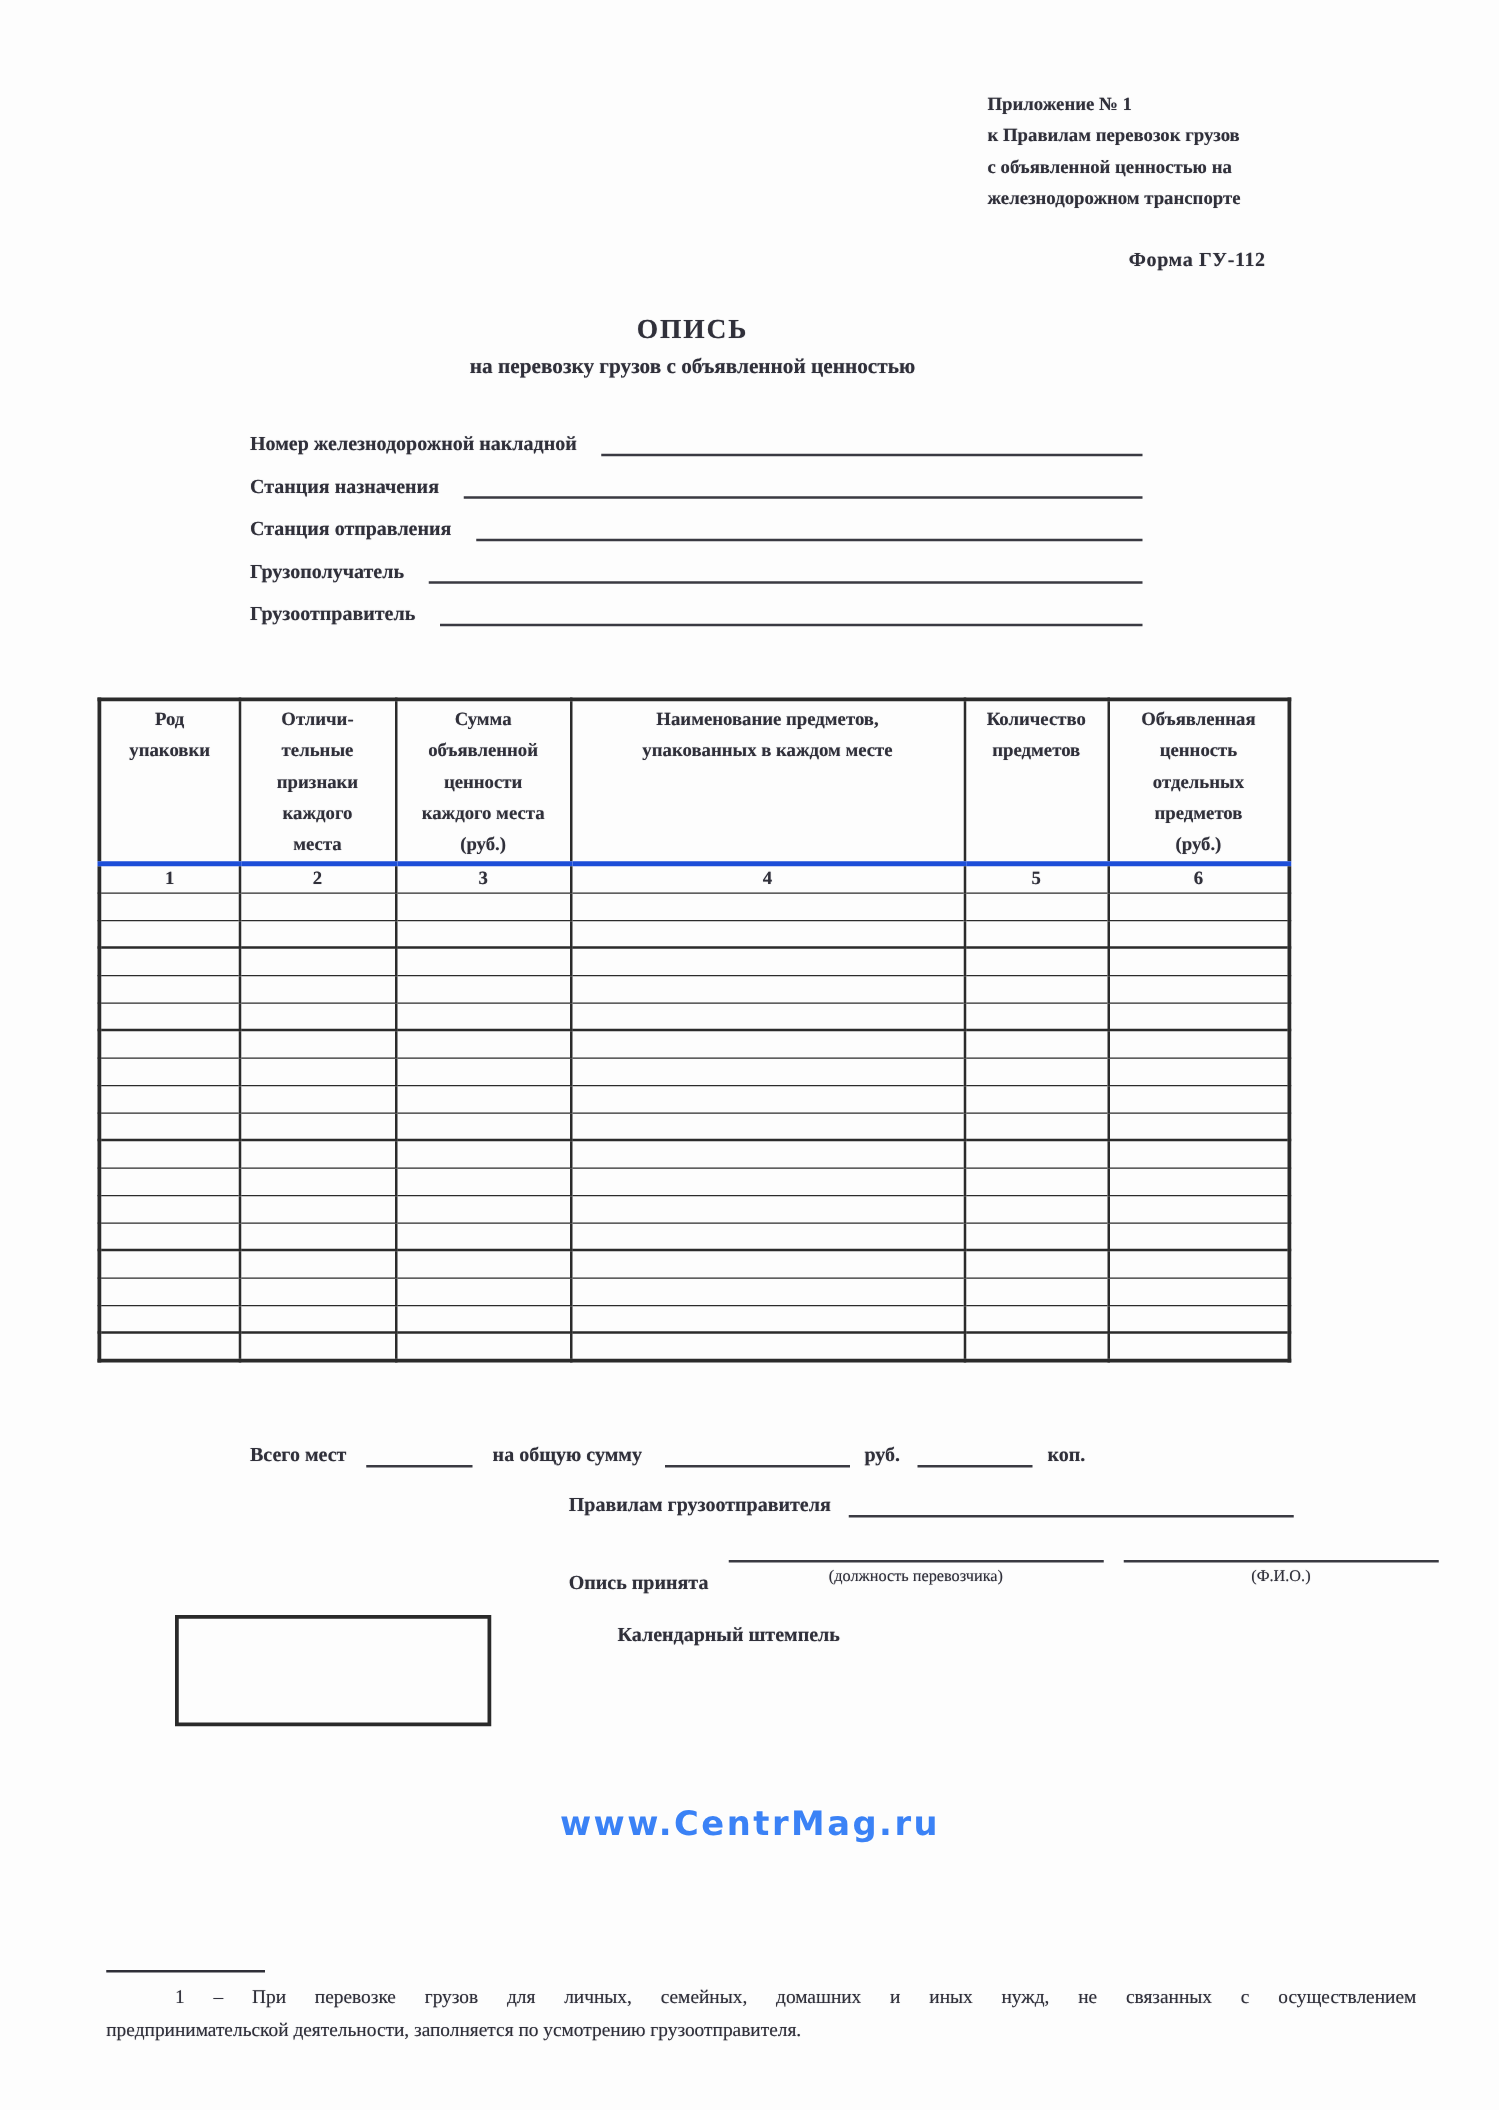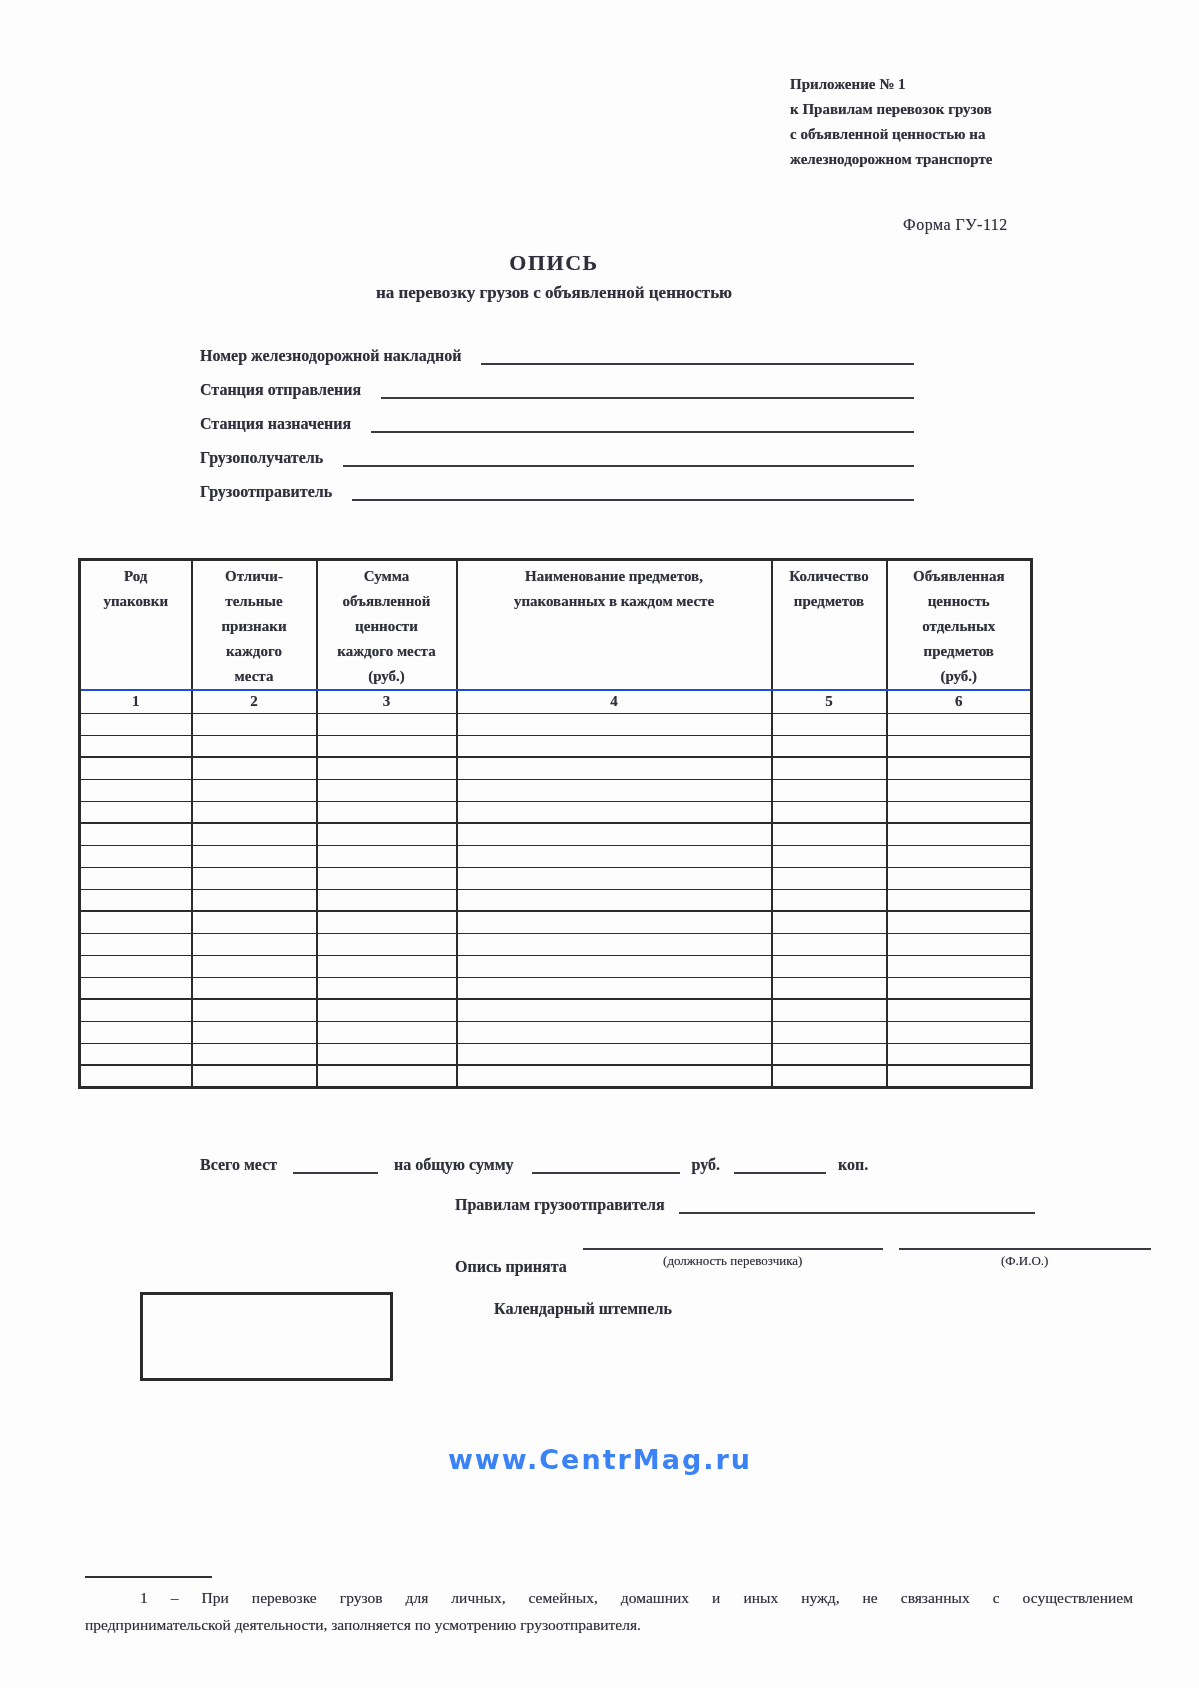--- a/index.html
+++ b/index.html
@@ -9,22 +9,22 @@
     background:#fdfdfd; overflow:hidden;
     font-family:"Liberation Serif", serif;
     color:#30303a;
     text-shadow:0 0 .7px rgba(48,48,64,.5);
   }
   .appendix {
     position:absolute; left:790px; top:72px;
     font-size:15px; font-weight:bold; line-height:25px;
   }
   .formcode {
-    position:absolute; left:903px; top:216px;
-    font-size:16px; font-weight:normal; letter-spacing:.5px;
+    position:absolute; left:903px; top:200px;
+    font-size:16px; font-weight:bold; letter-spacing:.5px;
   }
   .titleblock { position:absolute; left:78px; top:250px; width:952px; text-align:center; }
   .title-main { font-size:22px; font-weight:bold; letter-spacing:1.5px; }
   .title-sub  { font-size:17px; font-weight:bold; margin-top:7px; }
 
   .fields { position:absolute; left:200px; top:344px; width:714px; }
   .field-row { display:flex; align-items:flex-end; height:21px; margin-bottom:13px; }
   .field-label { font-size:16px; font-weight:bold; white-space:nowrap; padding-right:20px; }
   .u-line { flex:1; border-bottom:2px solid #3a3a42; height:100%; }
 
@@ -34,21 +34,21 @@
     border:3px solid #2b2b2b;
   }
   table.grid td {
     border-left:2px solid #2b2b2b; border-right:2px solid #2b2b2b;
     border-top:1px solid #2b2b2b; border-bottom:1px solid #2b2b2b;
     font-size:15px; text-align:center;
   }
   tr.hdr td {
     height:130px; vertical-align:top; padding-top:3px;
     font-weight:bold; line-height:25px; white-space:pre-line;
-    border-bottom:2px solid #1d4ed8;
+    border-bottom:4px solid #1d4ed8;
   }
   tr.numrow td { height:23px; font-weight:bold; }
   tr.bodyrow td { height:22px; }
   tr.thickb td { border-bottom:2px solid #2b2b2b; }
 
   .totals {
     position:absolute; left:200px; top:1152px; height:22px;
     display:flex; align-items:flex-end;
     font-size:16px; font-weight:bold; white-space:nowrap;
   }
@@ -106,25 +106,25 @@
     <div class="title-main">ОПИСЬ</div>
     <div class="title-sub">на перевозку грузов с объявленной ценностью</div>
   </div>
 
   <div class="fields">
     <div class="field-row">
       <span class="field-label">Номер железнодорожной накладной</span>
       <span class="u-line"></span>
     </div>
     <div class="field-row">
+      <span class="field-label">Станция назначения</span>
+      <span class="u-line"></span>
+    </div>
+    <div class="field-row">
       <span class="field-label">Станция отправления</span>
-      <span class="u-line"></span>
-    </div>
-    <div class="field-row">
-      <span class="field-label">Станция назначения</span>
       <span class="u-line"></span>
     </div>
     <div class="field-row">
       <span class="field-label">Грузополучатель</span>
       <span class="u-line"></span>
     </div>
     <div class="field-row">
       <span class="field-label">Грузоотправитель</span>
       <span class="u-line"></span>
     </div>

